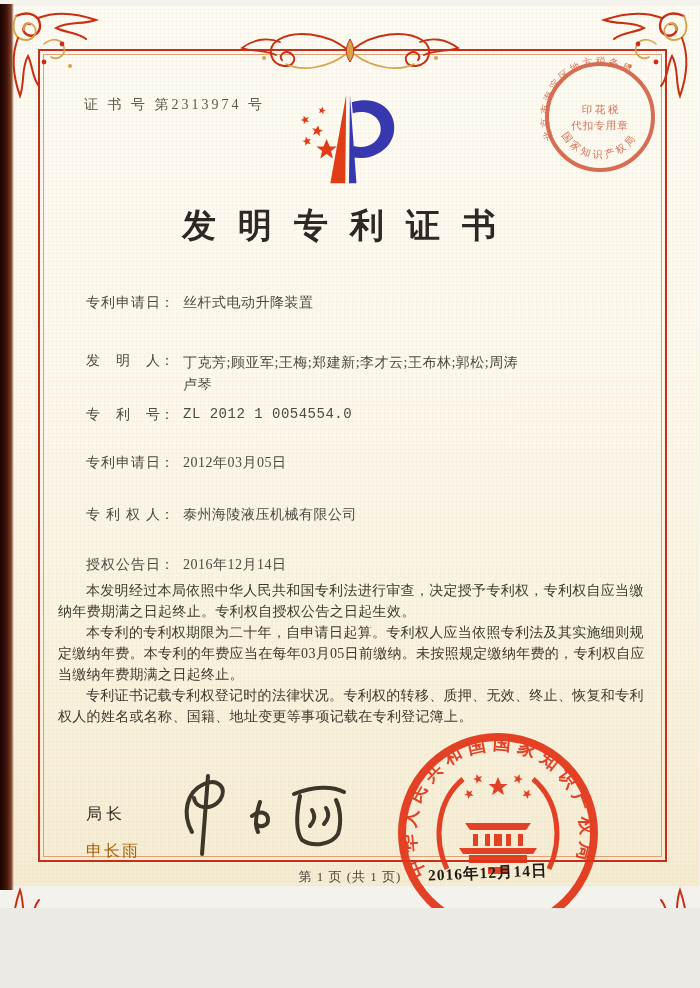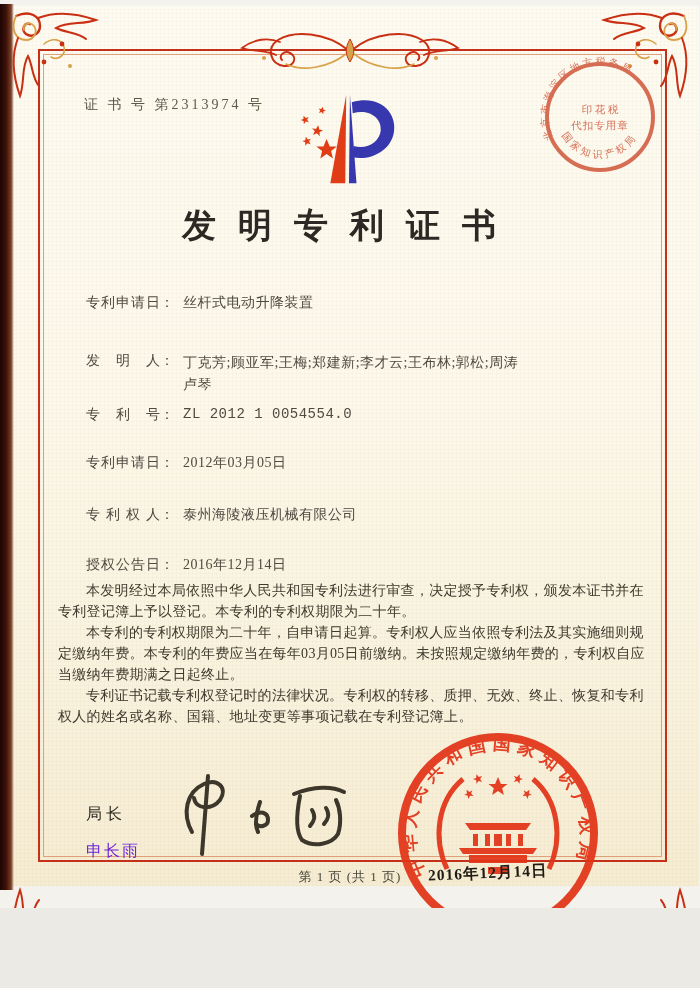--- a/index.html
+++ b/index.html
@@ -38,21 +38,21 @@
   .field-label{display:inline-block;width:74px;text-align:justify;text-align-last:justify;
        vertical-align:top;}
   .field-colon{vertical-align:top;}
   .field-value{display:inline-block;margin-left:9px;letter-spacing:.5px;vertical-align:top;
        white-space:normal;width:455px;}
   .val-line{line-height:22px;}
   .paras{position:absolute;left:58px;top:580px;width:588px;font-size:14px;line-height:21px;
        color:#3e392d;letter-spacing:.3px;}
   .paras p{margin:0;text-indent:2em;}
   .director-title{position:absolute;left:86px;top:804px;font-size:16px;letter-spacing:4px;color:#2f2b22;}
-  .director-name{position:absolute;left:86px;top:841px;font-size:16px;letter-spacing:2px;color:#6d28d9;}
+  .director-name{position:absolute;left:86px;top:841px;font-size:16px;letter-spacing:2px;color:#a16207;}
   .signature{position:absolute;left:156px;top:768px;width:212px;height:96px;}
   .seal-main{position:absolute;left:392px;top:727px;width:212px;height:212px;opacity:.93;}
   .issue-date{position:absolute;left:428px;top:863px;font-size:15.5px;font-weight:600;
        color:#1e1a14;letter-spacing:1px;transform:rotate(-2.5deg);z-index:5;}
   .seal-tax{position:absolute;left:538px;top:55px;width:124px;height:124px;opacity:.8;}
   .footer{position:absolute;left:0;right:0;top:868px;text-align:center;font-size:13px;
        color:#4b463a;letter-spacing:1px;}
 </style>
 </head>
 <body>
@@ -144,21 +144,21 @@
     </div>
     <div class="field-row fr4">
       <span class="field-label">专利权人</span><span class="field-colon">：</span><span class="field-value">泰州海陵液压机械有限公司</span>
     </div>
     <div class="field-row fr5">
       <span class="field-label">授权公告日</span><span class="field-colon">：</span><span class="field-value">2016年12月14日</span>
     </div>
   </div>
 
   <div class="paras">
-    <p>本发明经过本局依照中华人民共和国专利法进行审查，决定授予专利权，颁发本证书并在专利登记簿上予以登记。本专利的专利权期限为二十年。</p>
+    <p>本发明经过本局依照中华人民共和国专利法进行审查，决定授予专利权，专利权自应当缴纳年费期满之日起终止。专利权自授权公告之日起生效。</p>
     <p>本专利的专利权期限为二十年，自申请日起算。专利权人应当依照专利法及其实施细则规定缴纳年费。本专利的年费应当在每年03月05日前缴纳。未按照规定缴纳年费的，专利权自应当缴纳年费期满之日起终止。</p>
     <p>专利证书记载专利权登记时的法律状况。专利权的转移、质押、无效、终止、恢复和专利权人的姓名或名称、国籍、地址变更等事项记载在专利登记簿上。</p>
   </div>
 
   <div class="director-title">局长</div>
   <div class="director-name">申长雨</div>
 
   <div class="signature">
     <svg viewBox="0 0 212 96">
       <g fill="none" stroke="#241e14" stroke-width="4" stroke-linecap="round" opacity="0.88">

